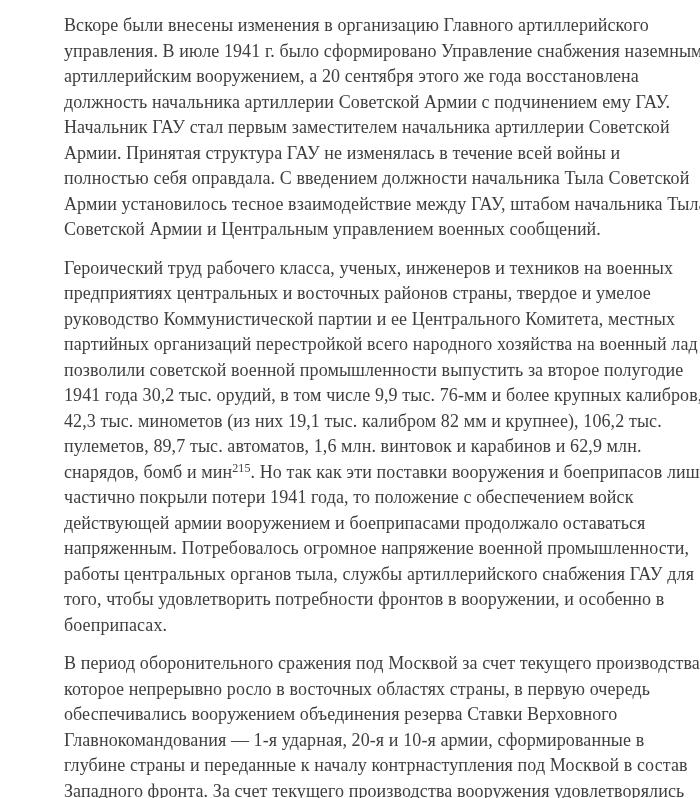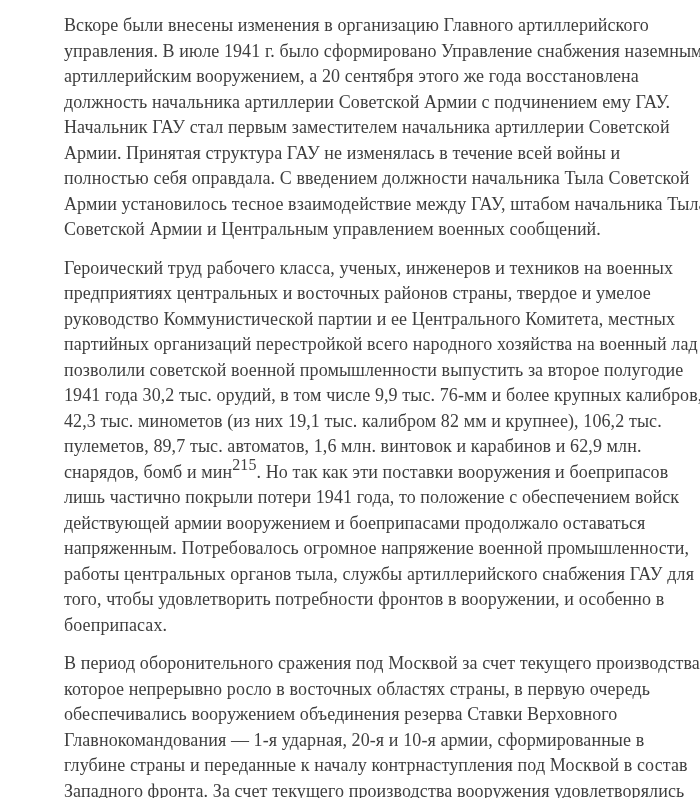--- a/index.html
+++ b/index.html
@@ -26,21 +26,21 @@
     line-height: 25.5px;
     color: #3e3e3e;
     text-align: left;
     letter-spacing: 0.1px;
   }
   .para {
     margin: 0 0 13px 0;
     padding: 0;
   }
   .fnref {
-    font-size: 16px;
+    font-size: 12px;
     line-height: 0;
     position: relative;
     top: -0.45em;
     vertical-align: baseline;
     color: inherit;
     text-decoration: none;
     cursor: pointer;
   }
 </style>
 </head>

